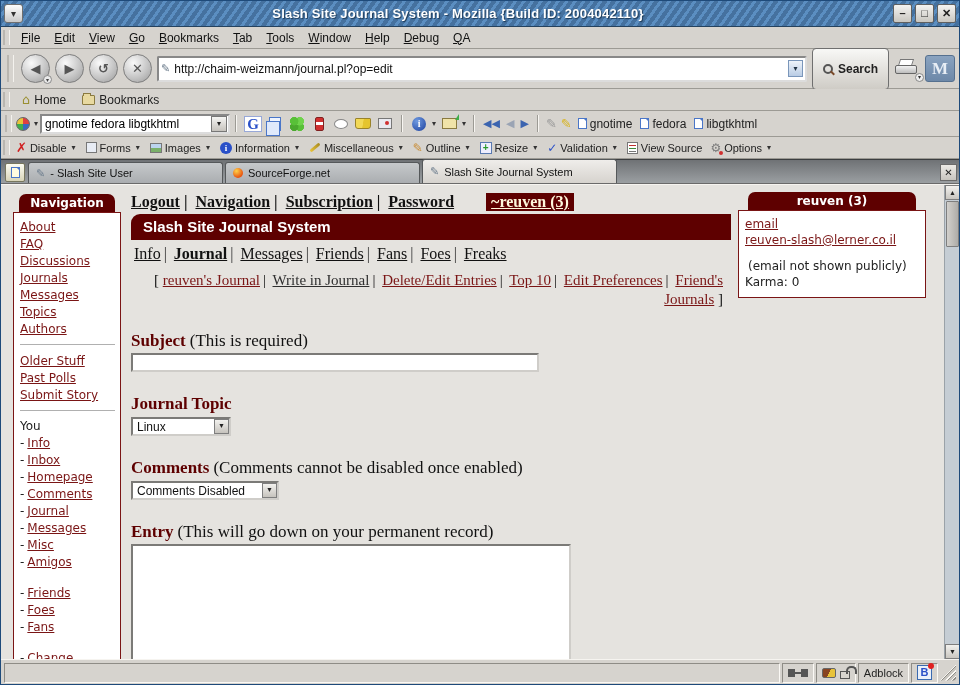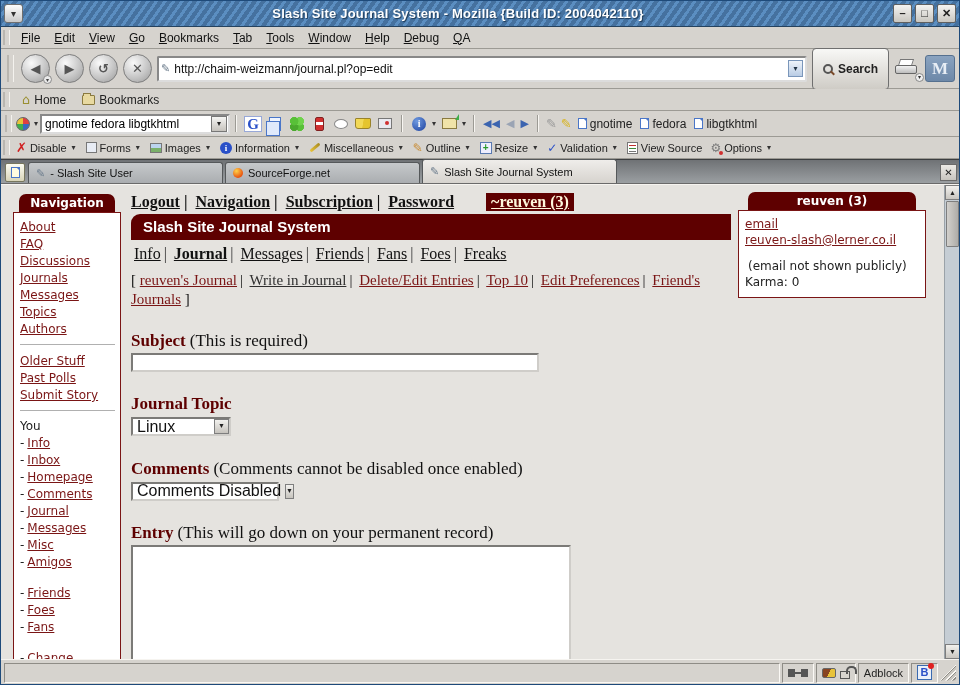--- a/index.html
+++ b/index.html
@@ -157,32 +157,32 @@
   .user-links { font-size:16px; font-weight:bold; line-height:19px; }
   .user-links a { color:#111; text-decoration:underline; margin-right:4px; }
   .ul-sep { color:#111; margin-right:4px; }
   .user-badge { background:#5e0000; color:#fff8dc; text-decoration:underline; padding:0 5px 1px; font-weight:bold;margin-left:24px; }
   .banner { margin-top:3px; background:#5e0000; color:#fff; font-family:"Liberation Sans",sans-serif;
     font-weight:bold; font-size:15px; padding:4px 12px 5px; border-radius:9px 0 0 0; }
   .profile-tabs { margin-top:4px; font-size:16px; line-height:20px; }
   .profile-tabs a { color:#111; text-decoration:underline; margin:0 3px; }
   .profile-tabs a.active { font-weight:bold; }
   .pt-sep { color:#333; }
-  .journal-links { margin-top:7px; font-size:15px; line-height:19px; width:592px; }
+  .journal-links { margin-top:7px; font-size:15px; line-height:19px; width:592px;text-align:right; }
   .journal-links a { color:#7a1515; text-decoration:underline; }
   .journal-links a.visited { color:#2f2f2f; }
   .jl-sep { color:#111; margin:0 3px; }
   .jl-bracket { color:#111; }
   .form-label { color:#5e0000; font-weight:bold; font-size:17px; }
   .form-note { color:#111; font-size:17px; }
   .form-row { margin-top:22px; line-height:20px; }
   .text-input { display:block; margin-top:2px; width:408px; height:19px; border:2px inset #cfcdc9; background:#fff;
     font-size:13px; font-family:"Liberation Sans",sans-serif; padding:0 2px; outline:none; }
   .fake-select { display:inline-flex; margin-top:3px; height:19px; border:2px inset #cfcdc9; background:#fff; align-items:center; }
-  .fake-select .sel-text { font-family:"Liberation Sans",sans-serif; font-size:16px; padding:0 4px; color:#111; flex:1; white-space:nowrap; }
+  .fake-select .sel-text { font-family:"Liberation Sans",sans-serif; font-size:12px; padding:0 4px; color:#111; flex:1; white-space:nowrap; }
   .fake-select .sel-btn { width:15px; height:15px; background:linear-gradient(#f2f1ee,#c6c3bd); border:1px solid #7e7e7e; font-size:7px; line-height:13px; text-align:center; color:#222; margin-right:0; }
   .sel-topic { width:100px; } .sel-comments { width:148px; }
   .entry-area { display:block; margin-top:2px; width:440px; height:160px; border:2px inset #cfcdc9; background:#fff; resize:none; outline:none; font-family:"Liberation Sans",sans-serif; font-size:12px; }
   
   .userbox { position:absolute; right:18px; top:7px; width:188px; font-family:"DejaVu Sans",sans-serif; }
   .userbox .box-header { margin:0 10px; }
   .userbox .box-body { min-height:0; padding:5px 6px 7px; }
   .ub-line { line-height:16px; font-size:12px; color:#222; }
   .ub-note { padding-left:3px;margin-top:10px; }
   

